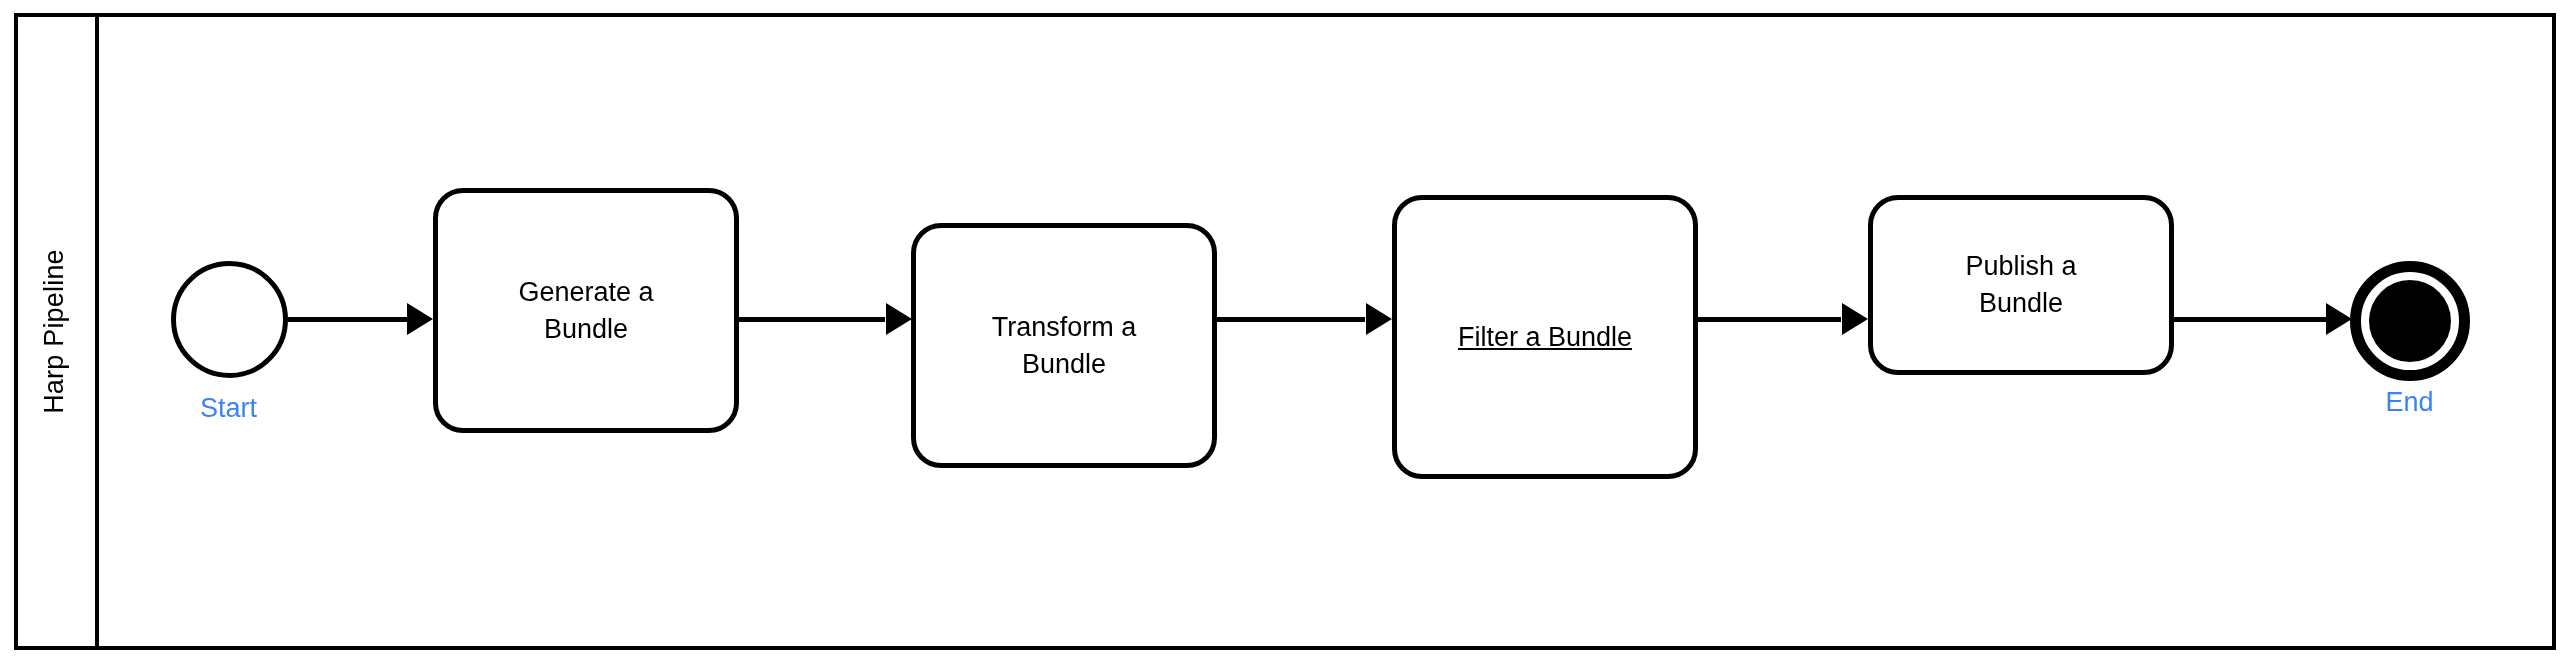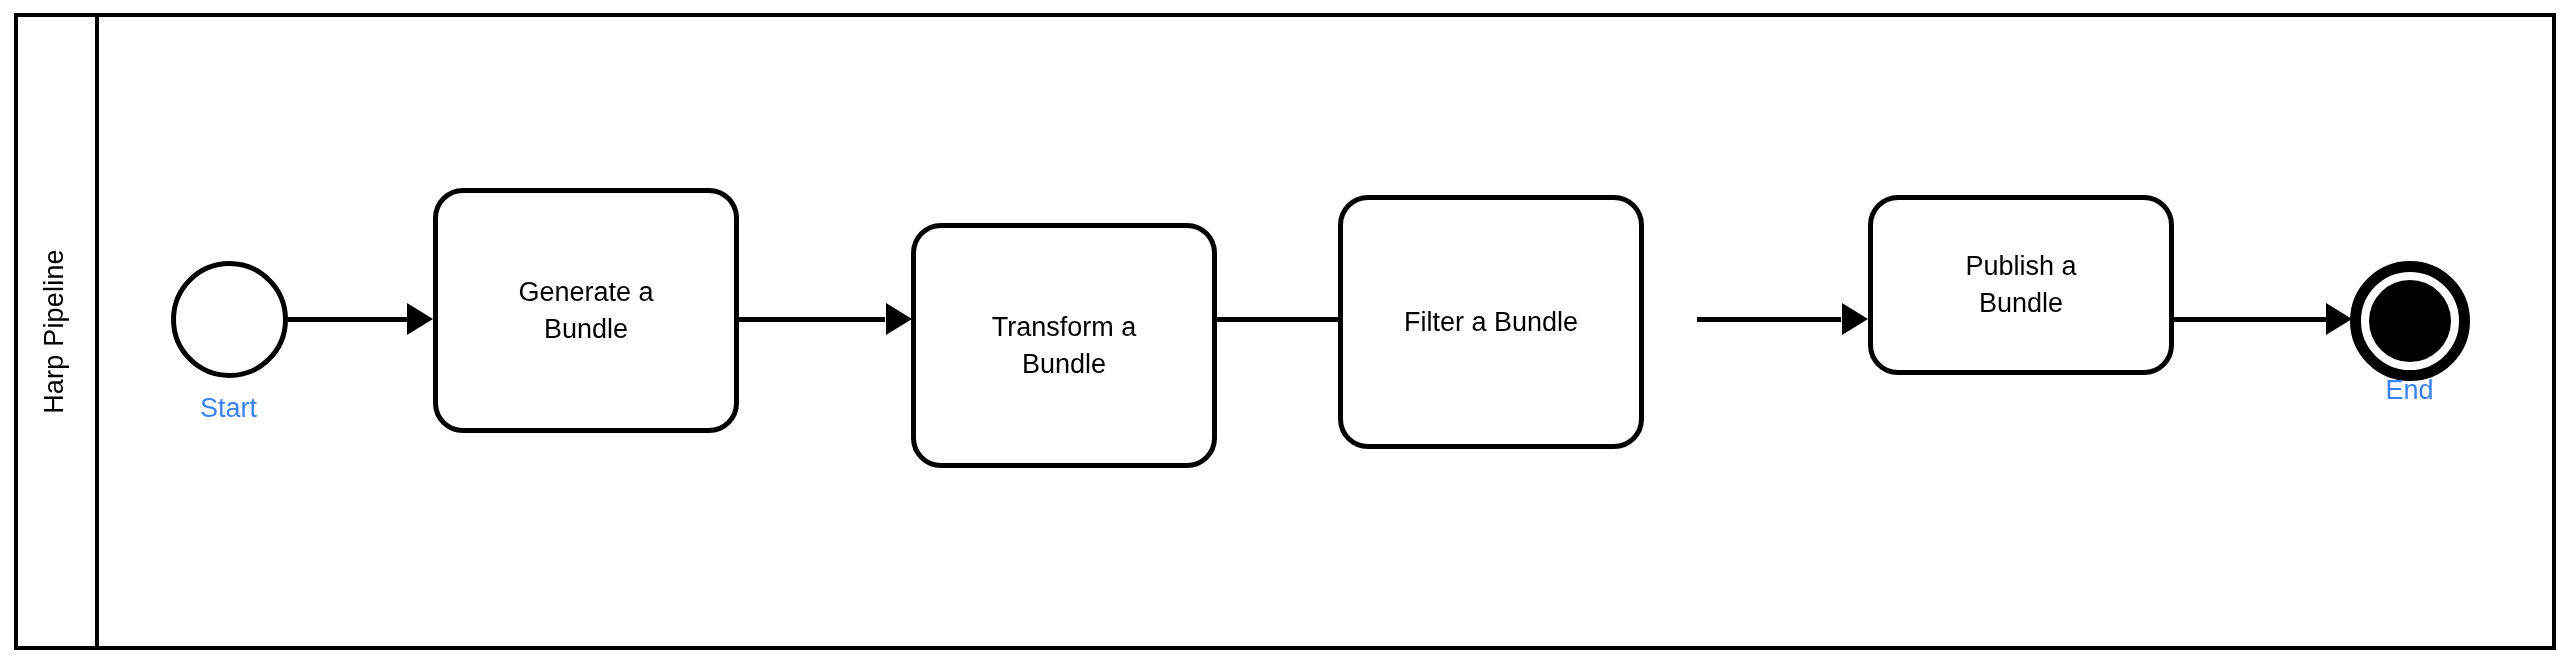--- a/index.html
+++ b/index.html
@@ -136,21 +136,21 @@
   <div class="task" style="left:911px; top:195px; width:306px; height:245px;margin-top:28px;">
     <span>
       <span class="task-label">Transform a</span>
       <span class="task-label">Bundle</span>
     </span>
   </div>
 
   <div class="flow" style="left:1217px; top:317px; width:148px;"></div>
   <div class="arrowhead" style="left:1366px; top:303px;"></div>
 
-  <div class="task" style="left:1338px; top:195px; width:306px; height:254px;">
+  <div class="task" style="left:1392px; top:195px; width:306px; height:284px;text-decoration:underline;">
     <span>
       <span class="task-label">Filter a Bundle</span>
     </span>
   </div>
 
   <div class="flow" style="left:1697px; top:317px; width:144px;"></div>
   <div class="arrowhead" style="left:1842px; top:303px;"></div>
 
   <div class="task" style="left:1868px; top:195px; width:306px; height:180px;">
     <span>
@@ -158,16 +158,16 @@
       <span class="task-label">Bundle</span>
     </span>
   </div>
 
   <div class="flow" style="left:2174px; top:317px; width:152px;"></div>
   <div class="arrowhead" style="left:2326px; top:303px;"></div>
 
   <div class="event-end-outer" style="left:2350px; top:261px; width:120px; height:120px;">
     <div class="event-end-inner" style="left:8px; top:8px; width:82px; height:82px;"></div>
   </div>
-  <div class="event-label" style="left:2330px; top:375px; width:159px;">End</div>
+  <div class="event-label" style="left:2330px; top:387px; width:159px;">End</div>
 
 </div>
 
 
 </body></html>

